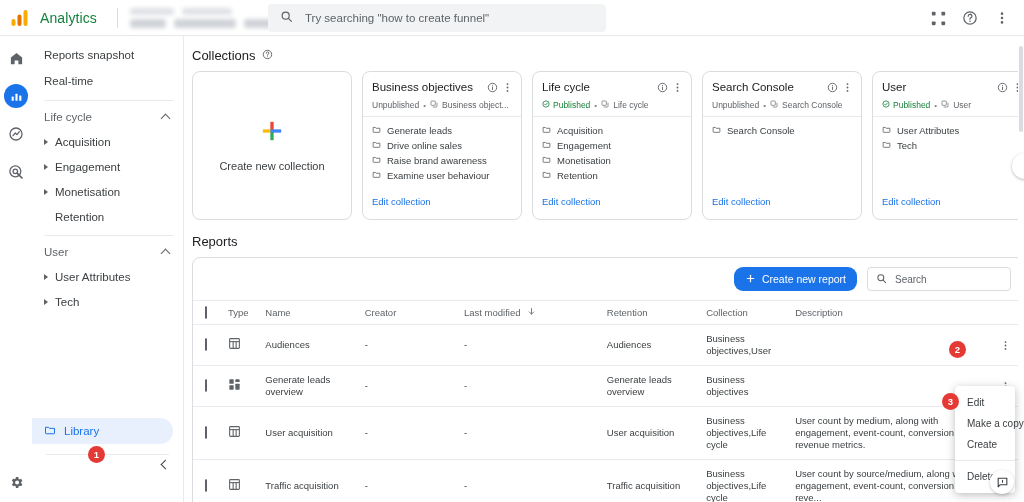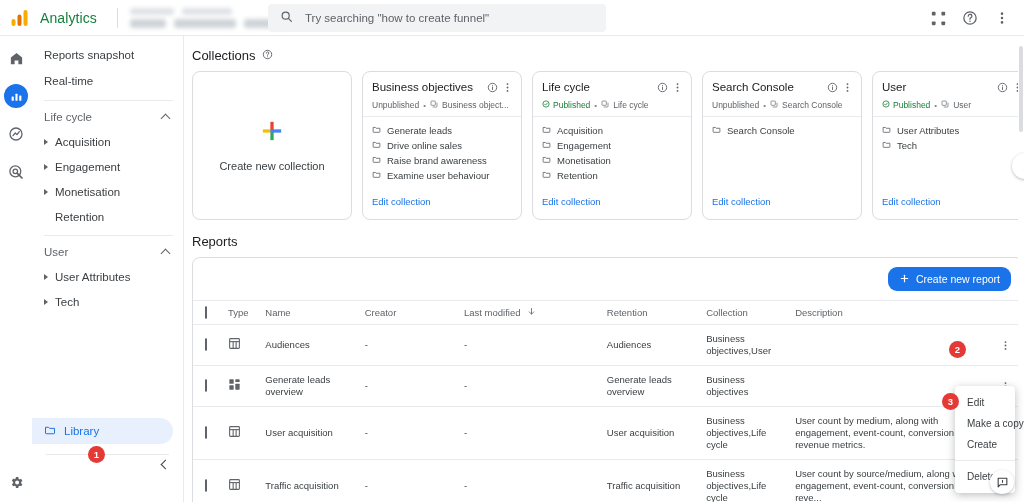--- a/index.html
+++ b/index.html
@@ -630,20 +630,29 @@
       <div class="panel-toolbar">
         <div class="btn-primary">
           <span>
             <svg width="11" height="11" viewBox="0 0 24 24" stroke="#fff" stroke-width="2.6" stroke-linecap="round">
               <line x1="12" y1="5" x2="12" y2="19"></line>
                 <line x1="5" y1="12" x2="19" y2="12"></line>
             </svg>
           </span>
           <span>Create new report</span>
         </div>
+        <div class="panel-search">
+          <span>
+            <svg width="11" height="11" viewBox="0 0 24 24" fill="none" stroke="#5f6368" stroke-width="2.2">
+              <circle cx="10.5" cy="10.5" r="6.5"></circle>
+                <line x1="15.5" y1="15.5" x2="21" y2="21" stroke-linecap="round"></line>
+            </svg>
+          </span>
+          <span class="ph">Search</span>
+        </div>
       </div>
 
       <table class="reports">
         <thead>
           <tr>
             <th class="c-check">
               <span class="cbox"></span>
             </th>
             <th class="c-type">Type</th>
             <th class="c-name">Name</th>

